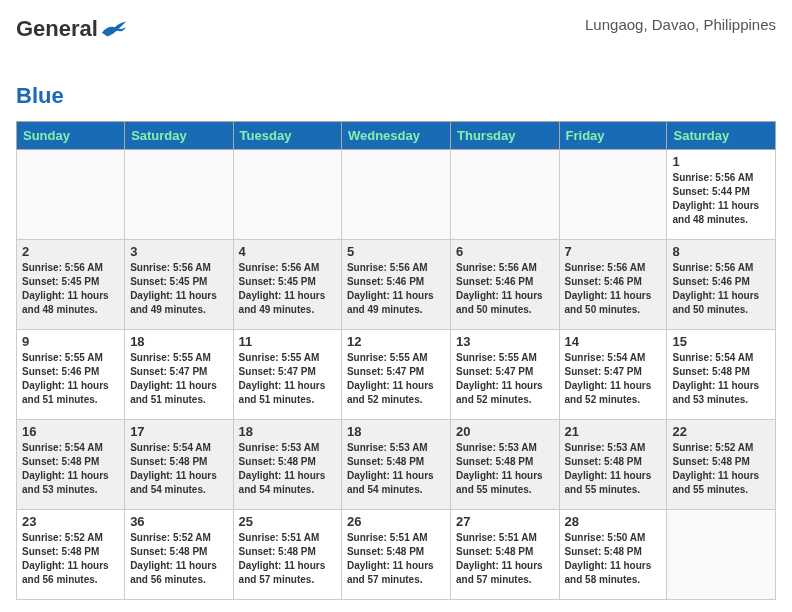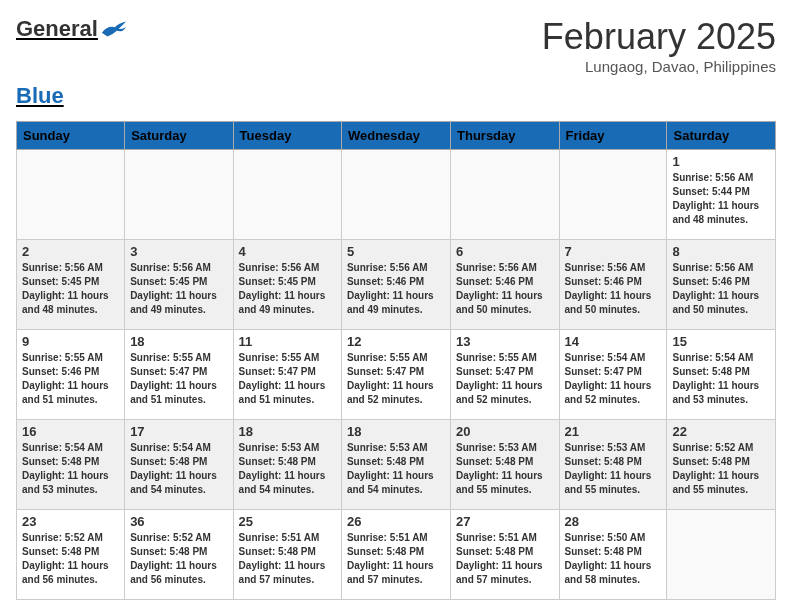--- a/index.html
+++ b/index.html
@@ -13,21 +13,20 @@
     .header {
       display: flex;
       justify-content: space-between;
       align-items: flex-start;
       margin-bottom: 12px;
     }
     .logo {
       display: flex;
       flex-direction: column;
       align-items: flex-start;
-      text-decoration: underline;
     }
     .logo-text {
       display: flex;
       align-items: center;
     }
     .logo-general {
       font-size: 22px;
       font-weight: bold;
       color: #333;
     }
@@ -54,21 +53,21 @@
       font-size: 15px;
       color: #555;
     }
     .calendar {
       width: 100%;
       border-collapse: collapse;
       border: 1px solid #ccc;
     }
     .calendar th {
       background-color: #1a6bb5;
-      color: #000000;
+      color: #86efac;
       font-size: 13px;
       font-weight: bold;
       padding: 6px 6px;
       text-align: left;
       border: 1px solid #aaa;
     }
     .calendar td {
       vertical-align: top;
       border: 1px solid #ccc;
       padding: 4px 5px;
@@ -105,21 +104,20 @@
   <div class="logo">
     <div class="logo-text">
       <span class="logo-general">General</span>
       <svg class="logo-bird" viewBox="0 0 30 20">
         <path d="M2,14 Q8,6 16,8 Q20,4 28,2 Q22,8 20,10 Q24,10 28,8 Q24,14 18,12 Q14,16 8,18 Z" fill="#1a6bb5"></path>
       </svg>
     </div>
     <span class="logo-blue">Blue</span>
   </div>
   <div class="title-section">
-    <div class="month-title">February 2025</div>
     <div class="location">Lungaog, Davao, Philippines</div>
   </div>
 </div>
 
 <table class="calendar">
   <thead>
     <tr>
     <th>Sunday</th>
         <th>Saturday</th>
         <th>Tuesday</th>

